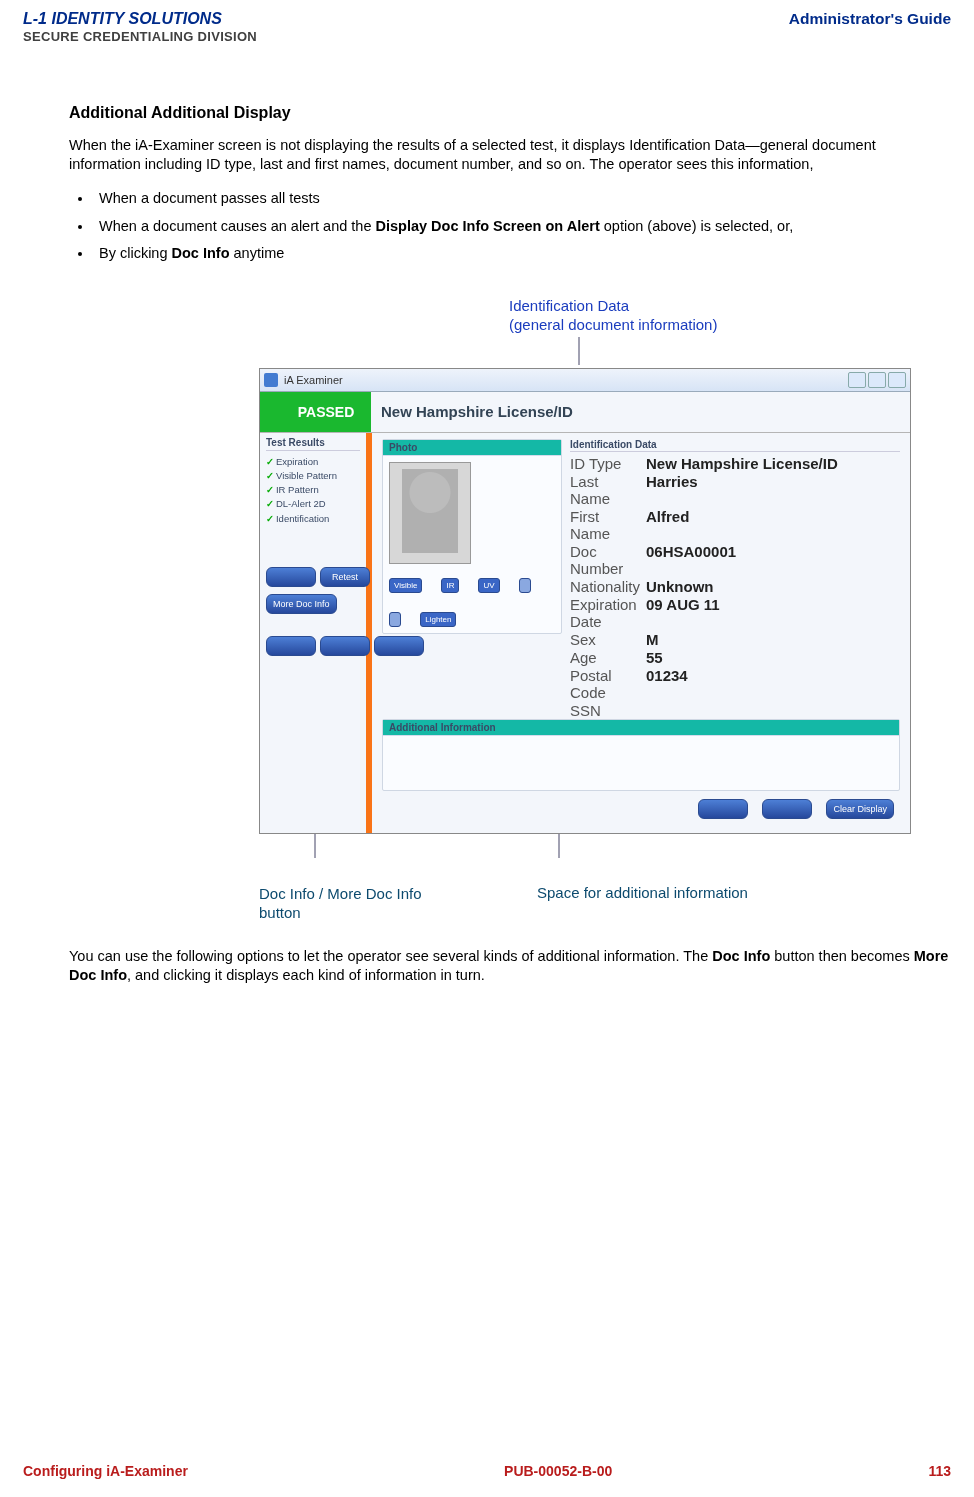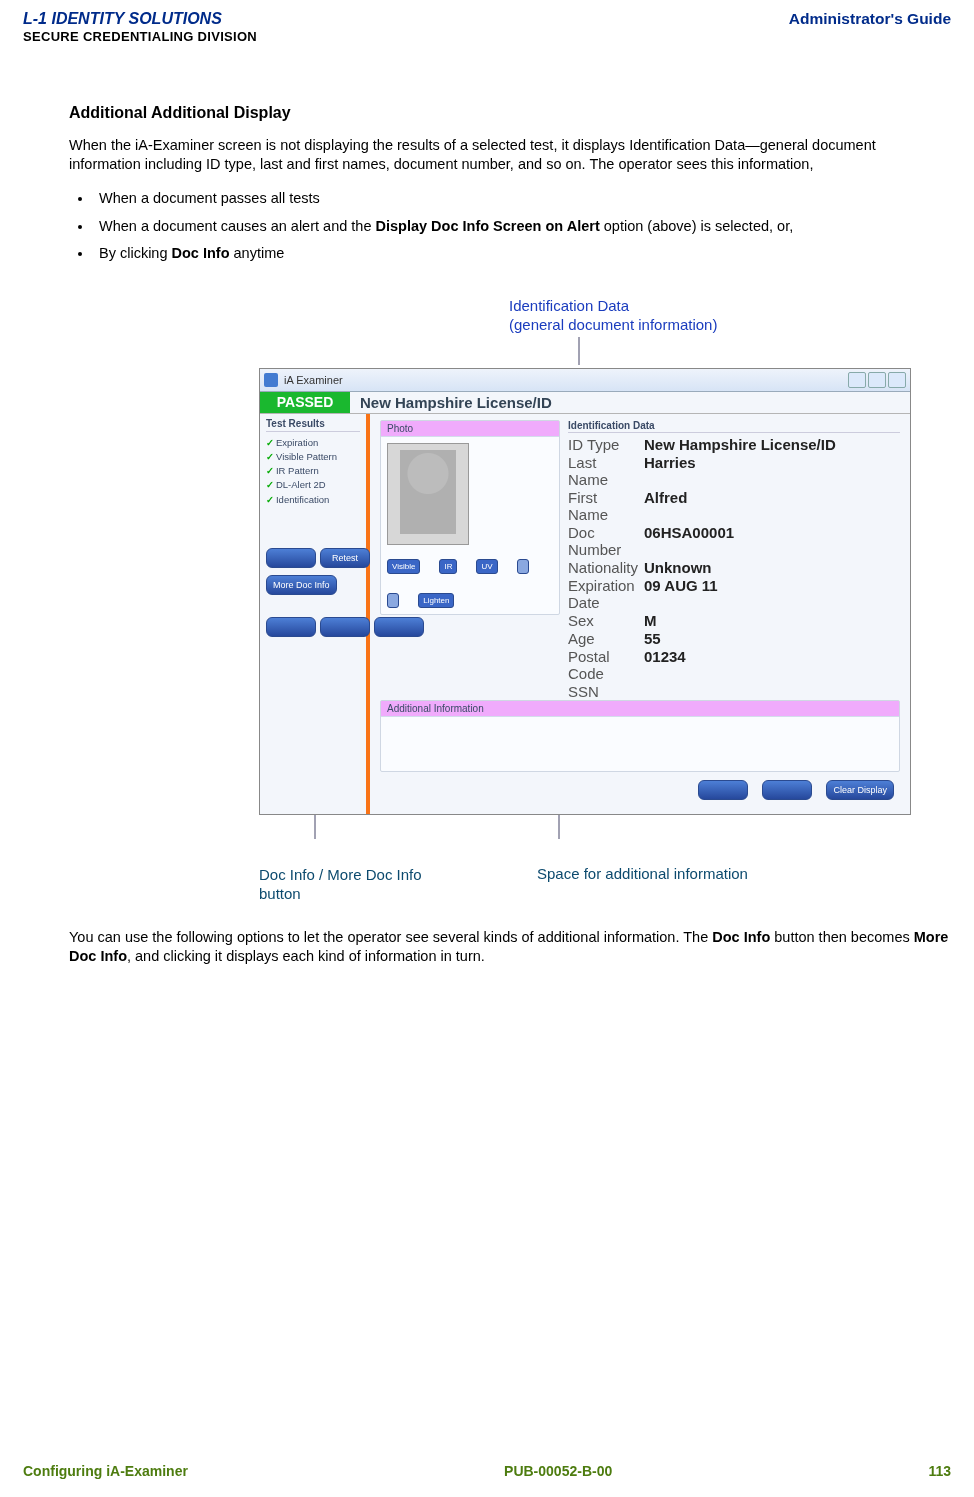--- a/index.html
+++ b/index.html
@@ -1,64 +1,64 @@
 <!DOCTYPE html>
 <html><head>
 <meta charset="utf-8">
 <style>
   body { margin:0; font-family: Arial, Helvetica, sans-serif; font-size:14.5px; color:#000; width:974px; }
   .page { padding:10px 23px 18px 23px; box-sizing:border-box; min-height:1497px; display:flex; flex-direction:column; }
   .header-row { display:flex; justify-content:space-between; align-items:flex-start; }
   .logo-block { line-height:1.1; }
   .logo-l1 { color:#002b8a; font-weight:bold; font-style:italic; font-size:16px; }
-  .logo-sub { color:#000000; font-weight:bold; font-size:13px; letter-spacing:.3px; margin-top:2px; }
+  .logo-sub { color:#404040; font-weight:bold; font-size:13px; letter-spacing:.3px; margin-top:2px; }
   .header-right { color:#002b8a; font-weight:bold; font-size:15.5px; }
   .content { margin-top:60px; padding-left:46px; padding-right:0; flex:1; }
   h3.section { font-size:16px; font-weight:bold; margin:0 0 14px 0; }
   p.body { margin:0 0 14px 0; line-height:1.35; }
   ul.bullets { list-style:disc; padding-left:24px; margin:0 0 32px 0; }
   ul.bullets li { margin-bottom:8px; line-height:1.35; padding-left:6px; }
   .bold { font-weight:bold; }
   .figure-wrap { margin:6px 0 0 0; padding-left:190px; }
   .fig-callout-top { color:#1a3cbe; font-family:Arial; font-size:15px; line-height:1.3; margin:0 0 2px 250px; }
   .app-frame { width:650px; border:1px solid #888; background:#f3f6fb; font-family:Tahoma, Arial, sans-serif; }
   .titlebar { display:flex; align-items:center; height:22px; background:linear-gradient(#eef3fb,#d7e4f6); border-bottom:1px solid #9ab; padding:0 4px; font-size:11px; color:#333; }
   .titlebar .icon { display:inline-block; width:14px; height:14px; background:#427bd1; border-radius:2px; margin-right:6px; }
   .titlebar .win-btns { margin-left:auto; display:flex; gap:2px; }
   .win-btn { width:16px; height:14px; background:#dce9fb; border:1px solid #8aa; border-radius:2px; }
   .passed-row { display:flex; align-items:stretch; border-bottom:1px solid #b5b5b5; }
-  .passed-cell { width:90px; background:#1ab82f; color:#fff; font-weight:bold; font-size:14px; display:flex; align-items:center; justify-content:center; height:21px; }
+  .passed-cell { width:90px; background:#1ab82f; color:#fff; font-weight:bold; font-size:14px; display:flex; align-items:center; justify-content:center; height:40px;padding-left:21px; }
   .title-cell { flex:1; display:flex; align-items:center; padding-left:10px; font-size:15px; font-weight:bold; color:#345; }
   .app-body { display:flex; }
-  .sidebar { width:94px; border-right:4px solid #f97316; padding:4px 6px; }
+  .sidebar { width:94px; border-right:6px solid #f97316; padding:4px 6px; }
   .sidebar-h { font-size:10px; font-weight:bold; color:#3a4a66; border-bottom:1px solid #ccd; padding-bottom:2px; margin-bottom:4px; }
   .test-list { font-size:9.5px; color:#3a4a66; line-height:1.5; }
   .chk { color:#0a0; font-weight:bold; margin-right:2px; }
   .sidebar-btns { margin-top:38px; display:flex; flex-wrap:wrap; gap:4px; }
   .pill-btn { background:linear-gradient(#4d7fd6,#26489c); color:#fff; font-size:9px; border-radius:6px; padding:4px 6px; border:1px solid #2a4a90; text-align:center; }
   .pill-btn.sm { min-width:36px; }
   .pill-row { display:flex; gap:4px; margin-top:3px;align-items:center; }
   .main-col { flex:1; padding:6px 10px; }
   .panel { border:1px solid #cfd7e3; background:#fafcff; border-radius:2px; margin-bottom:6px; }
-  .panel-h { font-size:10px; font-weight:normal; color:#3a4a66; background:#f0abfc; border-bottom:1px solid #d3dcec; padding:2px 6px; }
+  .panel-h { font-size:10px; font-weight:bold; color:#3a4a66; background:#14b8a6; border-bottom:1px solid #d3dcec; padding:2px 6px; }
   .photo-row { display:flex; align-items:flex-start; padding:6px; gap:10px; }
   .photo { width:80px; height:100px; background:#d7d7d7; border:1px solid #999; position:relative; overflow:hidden; }
   .photo::after { content:""; position:absolute; inset:6px 12px 10px 12px; background:radial-gradient(circle at 50% 28%, #bcbcbc 0 20px, transparent 21px), radial-gradient(ellipse at 50% 95%, #b0b0b0 0 40px, transparent 41px); }
   .photo-btns { display:flex; gap:19px; margin-top:4px; flex-wrap:wrap; }
   .mini { font-size:8px; padding:2px 4px; border-radius:3px; color:#fff; border:1px solid #2a4a90; background:#3a66c6; }
   .mini.light { background:#8aa8e0; color:#223; }
   .id-col { flex:1; }
   .id-h { font-size:10px; font-weight:bold; color:#3a4a66; border-bottom:1px solid #ccd; padding-bottom:1px; margin-bottom:3px; }
   .id-grid { display:grid; grid-template-columns:70px 1fr; row-gap:1px; column-gap:6px; font-size:15px; color:#555; }
   .id-grid .v { font-weight:bold; color:#222; }
   .add-panel { height:70px; }
   .bottom-btns { display:flex; justify-content:flex-end; gap:14px; padding:2px 6px 8px 6px; }
   .fig-callout-bottom { display:flex; gap:78px; color:#0c4a6e; font-size:15px; margin-top:26px; }
   .fig-callout-bottom > div:first-child { width:200px; line-height:1.3; }
-  .footer-row { display:flex; justify-content:space-between; color:#4d7c0f; font-weight:bold; font-size:14px; margin-top:auto; padding-top:12px; }
+  .footer-row { display:flex; justify-content:space-between; color:#b91c1c; font-weight:bold; font-size:14px; margin-top:auto; padding-top:12px; }
 </style>
 </head>
 <body>
 
 <div class="page">
   <div class="header-row">
     <div class="logo-block">
       <div class="logo-l1">L-1 IDENTITY SOLUTIONS</div>
       <div class="logo-sub">SECURE CREDENTIALING DIVISION</div>
     </div>

